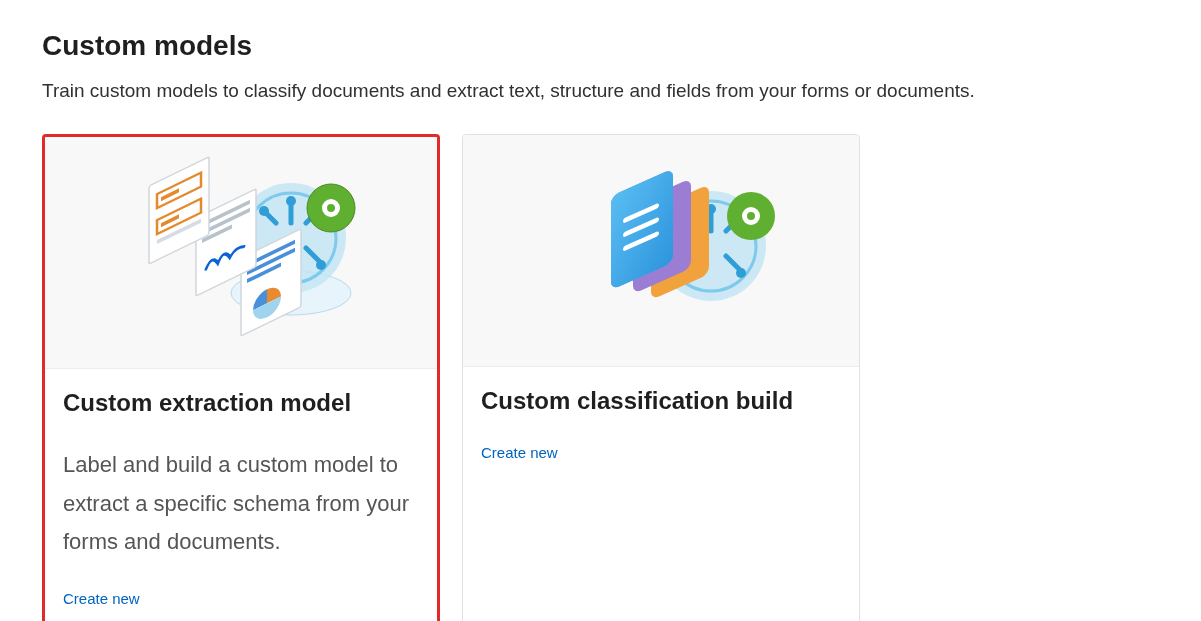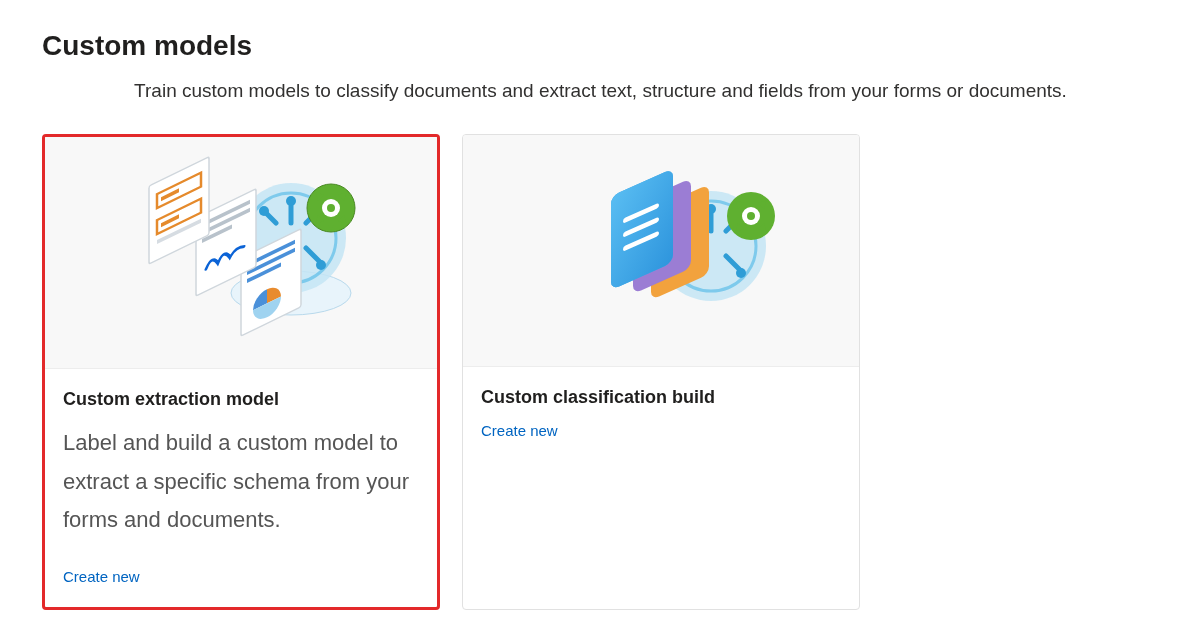--- a/index.html
+++ b/index.html
@@ -17,21 +17,20 @@
       font-size: 28px;
       font-weight: 600;
       color: #201f1e;
       margin-bottom: 18px;
     }
     .page-subtitle {
       font-size: 19px;
       font-weight: 400;
       color: #323130;
       margin-bottom: 32px;
-      text-align: center;
     }
     .cards-row {
       display: flex;
       gap: 22px;
     }
     .card {
       width: 398px;
       border: 1px solid #e1e1e1;
       border-radius: 4px;
       overflow: hidden;
@@ -51,24 +50,24 @@
       justify-content: center;
       overflow: hidden;
     }
     .card-body {
       padding: 20px 18px 22px;
       flex: 1;
       display: flex;
       flex-direction: column;
     }
     .card-title {
-      font-size: 18px;
+      font-size: 24px;
       font-weight: 600;
       color: #201f1e;
-      margin-bottom: 14px;
+      margin-bottom: 29px;
     }
     .card-desc {
       font-size: 22px;
       font-weight: 400;
       line-height: 1.75;
       color: #555555;
       margin-bottom: 28px;
       flex: 1;
     }
     .card-link {

